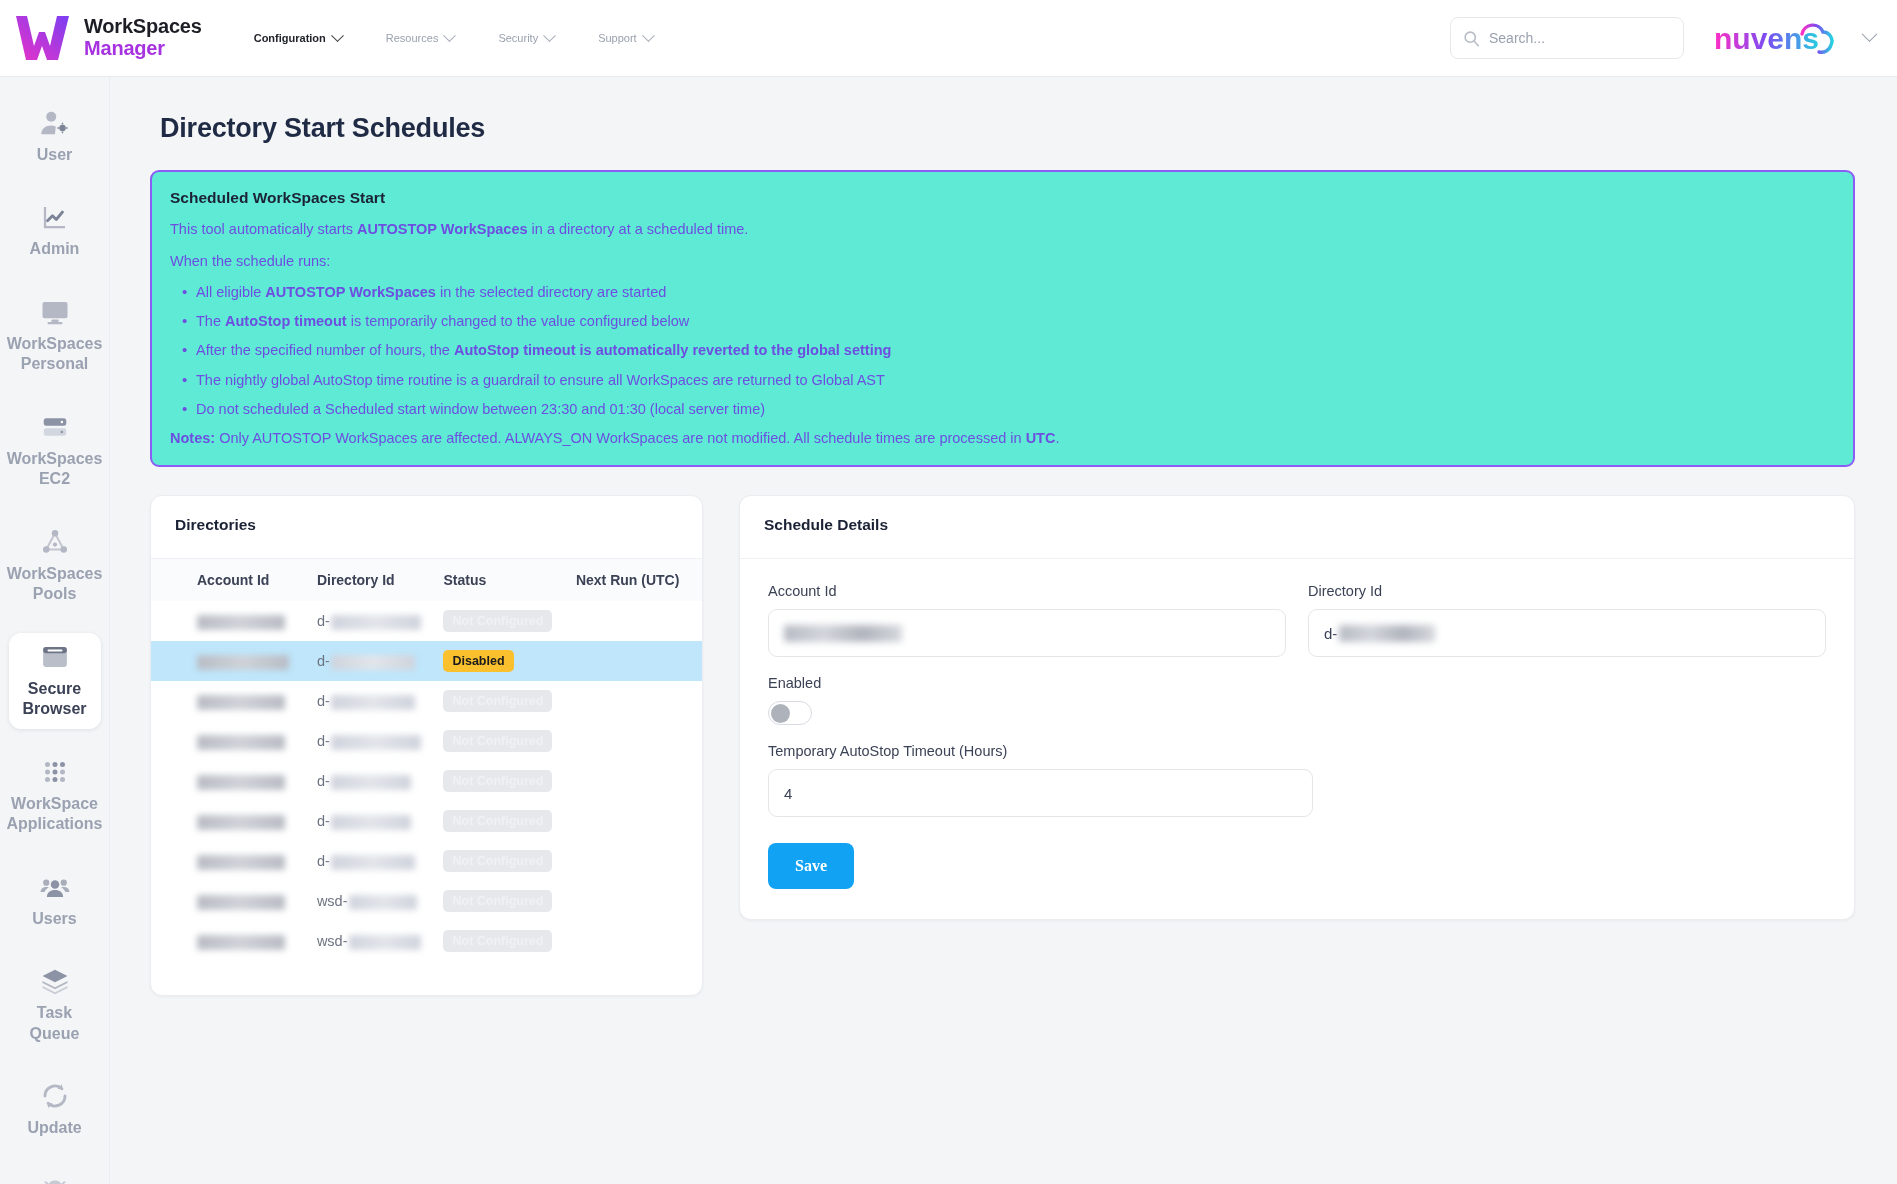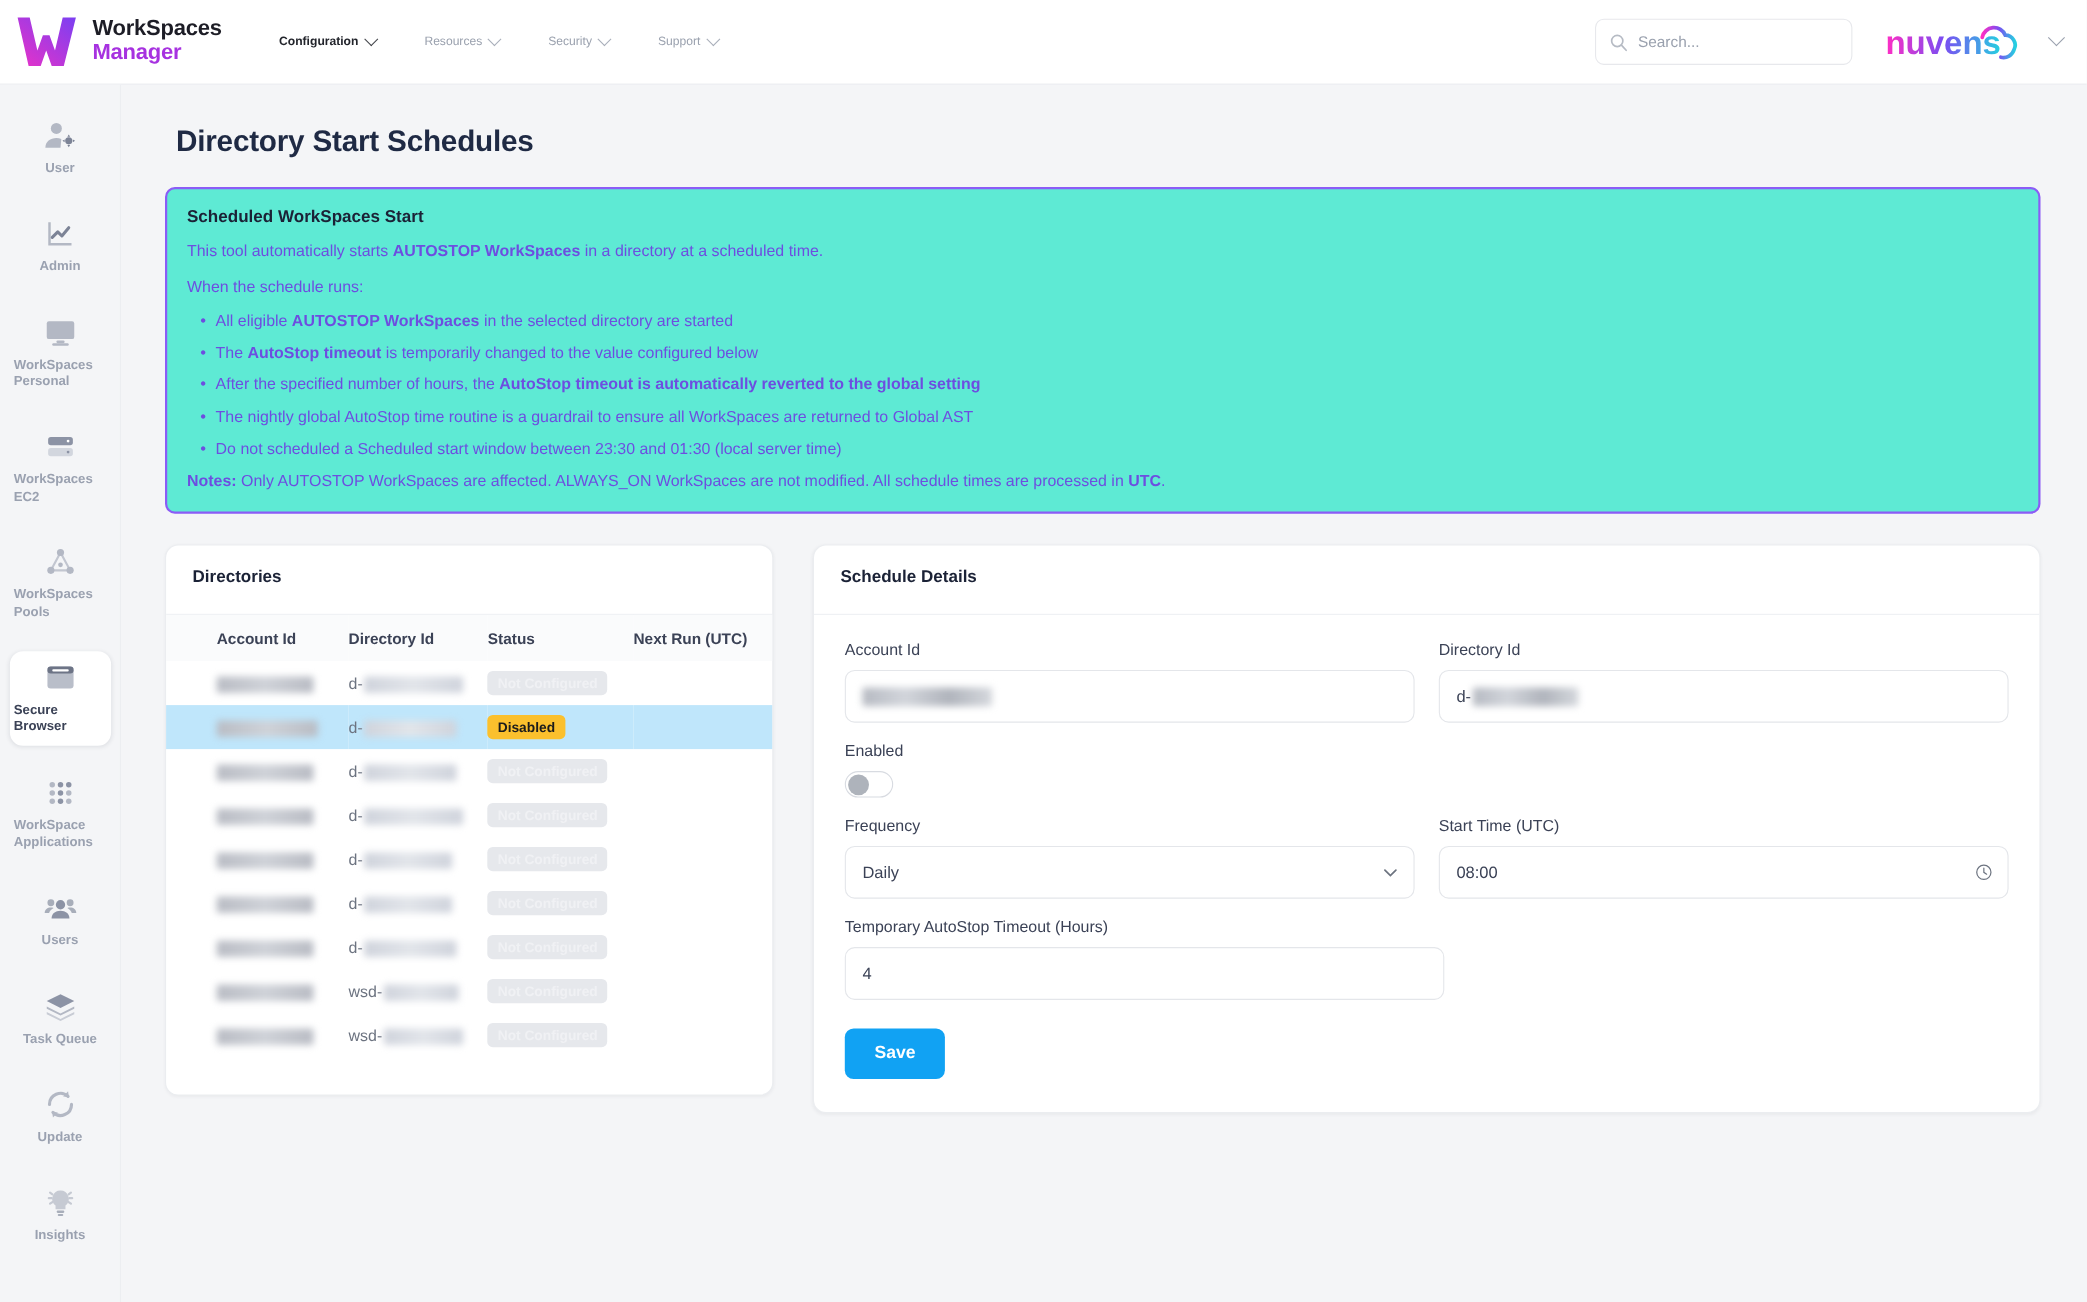--- a/index.html
+++ b/index.html
@@ -58,21 +58,21 @@
     border-right: 1px solid #eceef1;
     padding-top: 22px;
   }
   .side-item {
     width: 92px; margin: 0 auto 19px auto;
     display: flex; flex-direction: column; align-items: center; justify-content: center;
     padding: 9px 4px; border-radius: 12px; cursor: pointer;
   }
   .side-item.active { background: #ffffff; box-shadow: 0 1px 4px rgba(30,35,60,.10); }
   .side-ic { width: 30px; height: 30px; margin-bottom: 7px; display: block; }
-  .side-lbl { font-size: 12px; font-weight: bold; color: #9aa1b0; text-align: left; line-height: 1.28; }
+  .side-lbl { font-size: 16px; font-weight: bold; color: #9aa1b0; text-align: center; line-height: 1.28; }
   .side-item.active .side-lbl { color: #3b4256; }
 
   
   .main { position: absolute; top: 77px; left: 110px; width: 1787px; height: 1107px; padding: 28px 42px 0 40px; }
   .page-title { font-size: 27px; font-weight: bold; color: #1f2a44; letter-spacing: -0.2px; margin: 8px 0 26px 10px; }
 
   
   .banner {
     border: 2px solid #8b5cf6; background: #5eead4; border-radius: 9px;
     padding: 17px 20px 17px 18px; margin-bottom: 28px;
@@ -130,21 +130,21 @@
     background: linear-gradient(90deg,#b6bac2,#d2d5db,#b0b4bc,#d5d8dd); }
   .with-icon { position: relative; }
   .with-icon .trail { position: absolute; right: 14px; top: 50%; transform: translateY(-50%); }
   select.inp { appearance: none; -webkit-appearance: none; cursor: pointer; }
   .toggle { width: 44px; height: 24px; border-radius: 14px; background: #fff; border: 1px solid #d8dbe1;
     display: flex; align-items: center; padding: 2px; cursor: pointer; }
   .knob { width: 19px; height: 19px; border-radius: 50%; background: #aeb3bb; }
   .btn-save {
     background: #11a2f3; color: #fff; border: none; border-radius: 8px;
     font-size: 16px; font-weight: bold; padding: 14px 27px; cursor: pointer;
-    font-family: Liberation Sans, sans-serif; margin-top: 8px;
+    font-family: Liberation Serif, serif; margin-top: 8px;
   }
 </style>
 </head>
 <body>
 
 <div class="topbar">
   <div class="brand">
     <svg class="brand-mark" viewBox="0 0 60 52">
       <defs>
           <linearGradient id="wg" x1="0" y1="1" x2="1" y2="0">
@@ -443,43 +443,20 @@
           </div>
         </div>
 
         <div class="fld">
           <label>Enabled</label>
           <div class="toggle" style="justify-content: flex-start;">
             <span class="knob"></span>
           </div>
         </div>
 
-        <div class="row2">
-          <div class="fld half">
-            <label>Frequency</label>
-            <div class="with-icon">
-              <select class="inp">
-                <option>Daily</option>
-              </select>
-              <svg class="trail" width="16" height="16" viewBox="0 0 16 16">
-                <path d="M3 6l5 5 5-5" fill="none" stroke="#6d7480" stroke-width="1.6" stroke-linecap="round"></path>
-              </svg>
-            </div>
-          </div>
-          <div class="fld half">
-            <label>Start Time (UTC)</label>
-            <div class="with-icon">
-              <input class="inp" type="text" value="08:00" style="">
-              <svg class="trail" width="17" height="17" viewBox="0 0 20 20">
-                <circle cx="10" cy="10" r="7.6" fill="none" stroke="#6d7480" stroke-width="1.3"></circle>
-                <path d="M10 5.6V10l3 2" fill="none" stroke="#6d7480" stroke-width="1.3" stroke-linecap="round"></path>
-              </svg>
-            </div>
-          </div>
-        </div>
 
         <div class="fld half">
           <label>Temporary AutoStop Timeout (Hours)</label>
           <input class="inp" type="text" value="4" style="">
         </div>
 
         <button class="btn-save">Save</button>
       </div>
     </section>
   </div>

